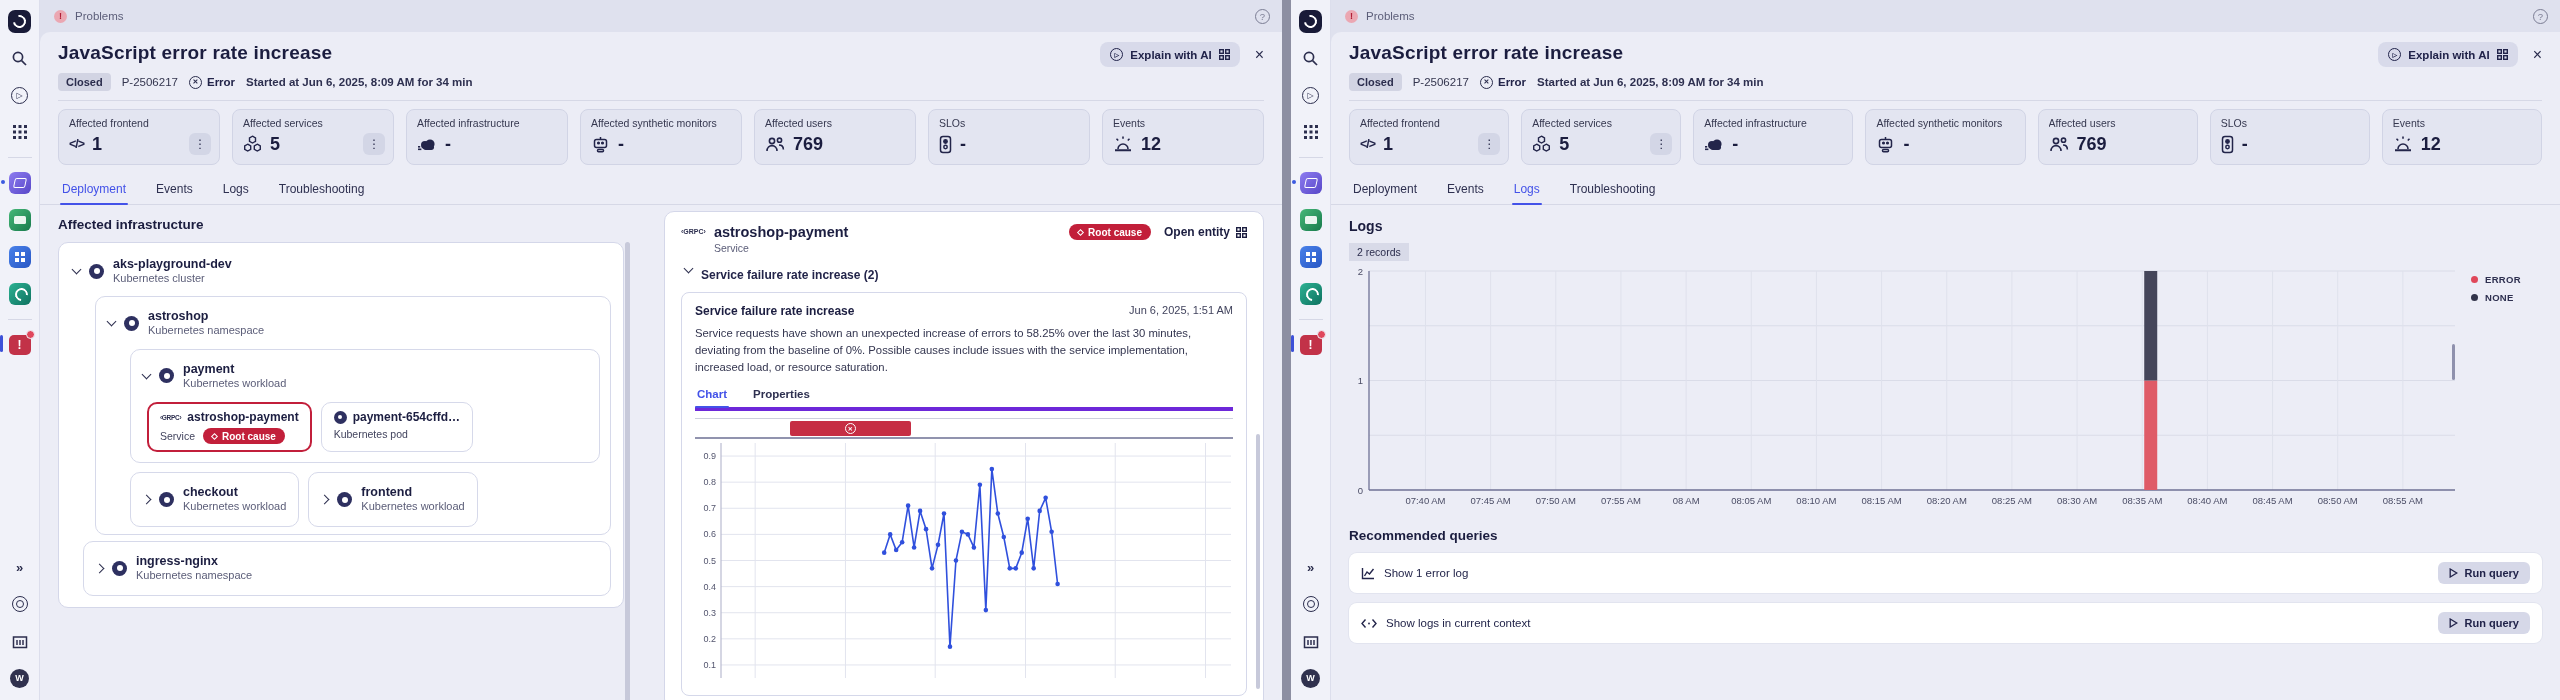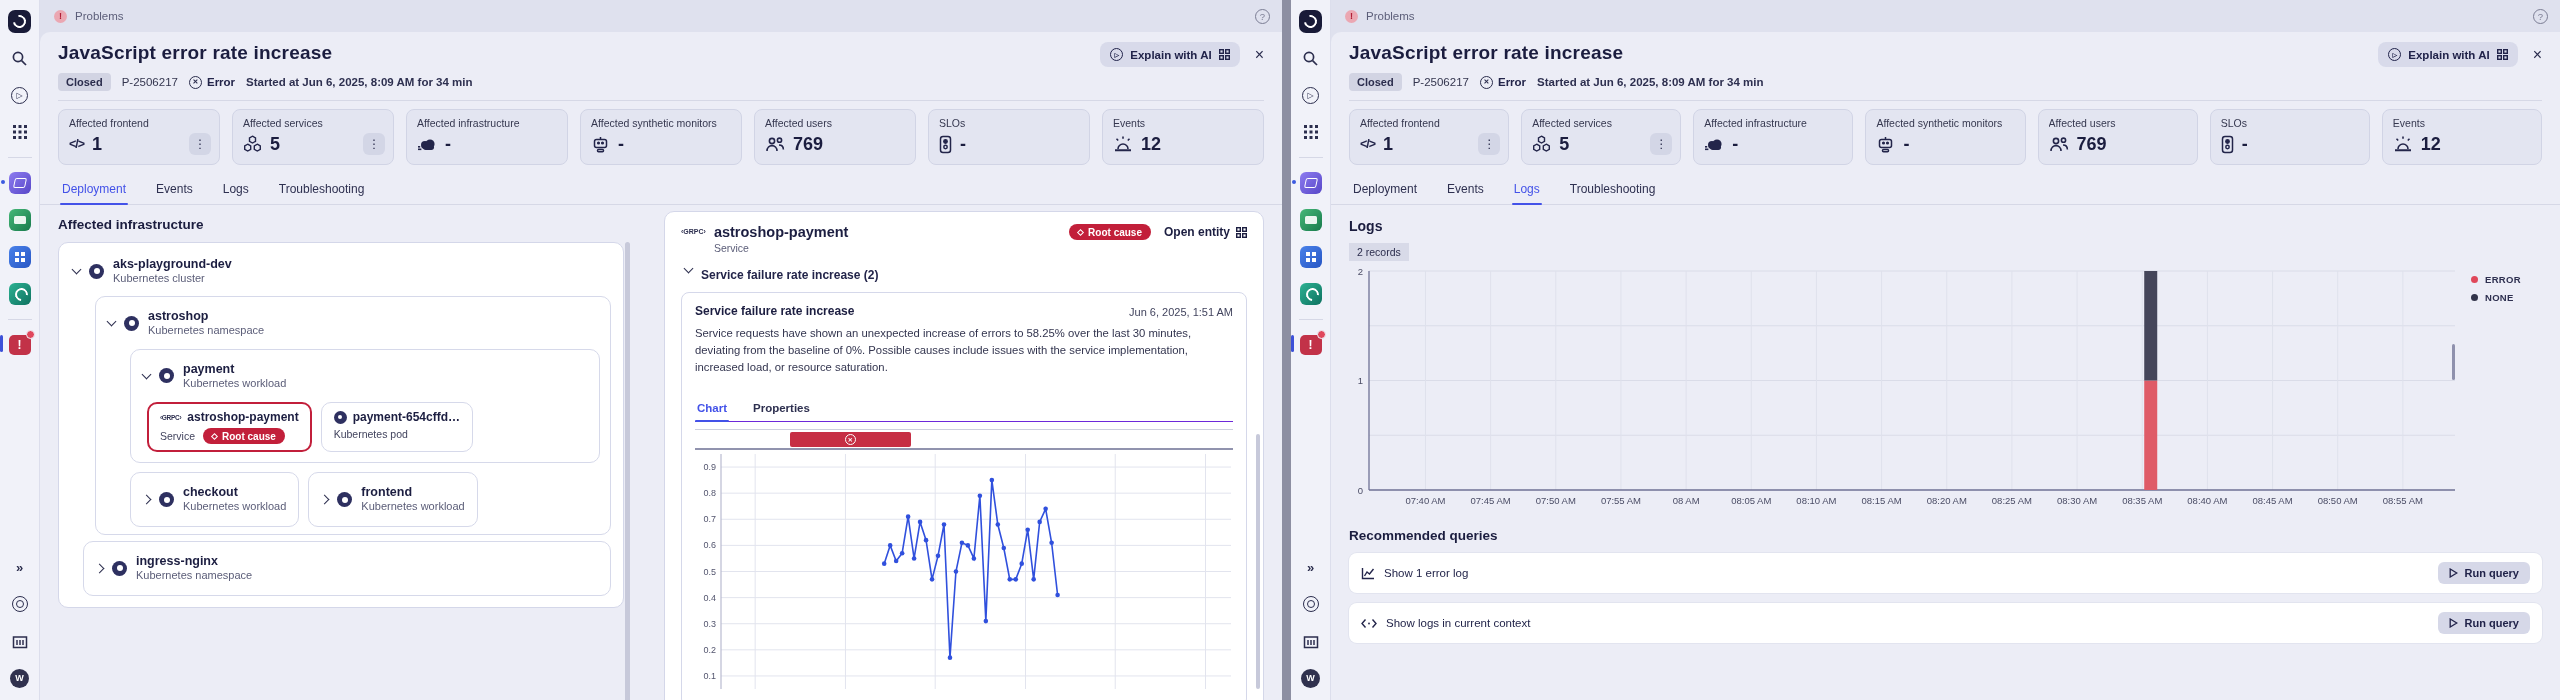--- a/index.html
+++ b/index.html
@@ -110,25 +110,25 @@
   .ent-ic{margin:4px 8px 0 0;font-size:7px;font-weight:bold;color:#2c2e4e}
   .ent-name{font-size:14.5px;font-weight:bold;color:#1c1e41}
   .ent-sub{font-size:10.5px;color:#5b5d78;margin-top:2px}
   .ent-actions{margin-left:auto;display:flex;align-items:center;gap:13px}
   .open-entity{display:flex;align-items:center;gap:6px;font-size:12px;font-weight:bold;color:#1c1e41;cursor:pointer}
   .ev-line{margin-top:12px;font-size:12px}
   .ev-line b{color:#1c1e41;font-size:12.5px}
   .ev-found{color:#4c4e68;margin-left:6px}
   .group-row{display:flex;align-items:flex-start;gap:9px;margin-top:14px;padding-left:4px;font-size:12px;font-weight:bold;color:#23254a;cursor:pointer}
   .event-card{border:1px solid #d5d8ea;border-radius:8px;margin-top:10px;padding:11px 13px}
-  .ev-trow{display:flex;align-items:flex-end}
+  .ev-trow{display:flex;align-items:flex-start}
   .ev-title{font-size:12px;font-weight:bold;color:#1c1e41}
   .ev-time{margin-left:auto;font-size:11px;color:#42445e}
   .ev-desc{margin-top:7px;font-size:11.3px;line-height:1.5;color:#33354f}
-  .subtabs{display:flex;gap:22px;margin-top:23px;border-bottom:1px solid #6d28d9}
+  .subtabs{display:flex;gap:22px;margin-top:9px;border-bottom:4px solid #6d28d9}
   .subtab{font-size:11.5px;font-weight:bold;color:#2e3050;padding:3px 2px 7px;position:relative;cursor:pointer}
   .subtab.active{color:#4352e8}
   .subtab.active::after{content:"";position:absolute;left:0;right:0;bottom:-1px;height:2px;border-radius:2px;background:#4352e8}
   .lane{position:relative;height:21px;margin-top:7px;border-top:1px solid #cdd0de;border-bottom:2px solid #9193ae}
   .lane-band{position:absolute;top:2px;height:15px;background:#c62e44;border-radius:2px;display:flex;align-items:center;justify-content:center}
   .band-x{width:11px;height:11px;border:1.2px solid #fff;border-radius:50%;color:#fff;font-size:6px;font-weight:bold;display:flex;align-items:center;justify-content:center}
   #event-chart{height:245px;width:100%}
   .vthumb{position:absolute;border-radius:3px;background:#c7c9da}
 
   

